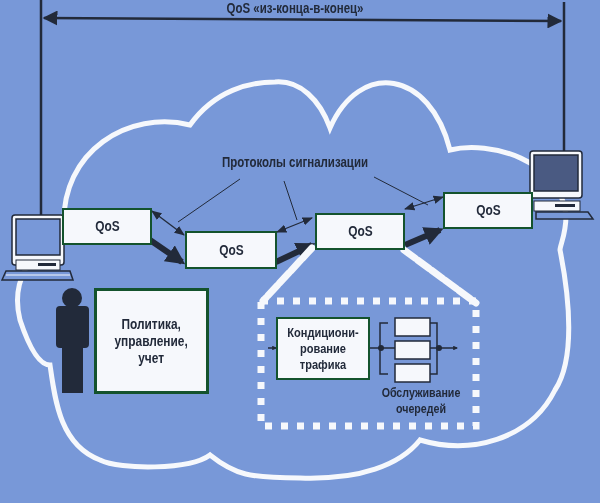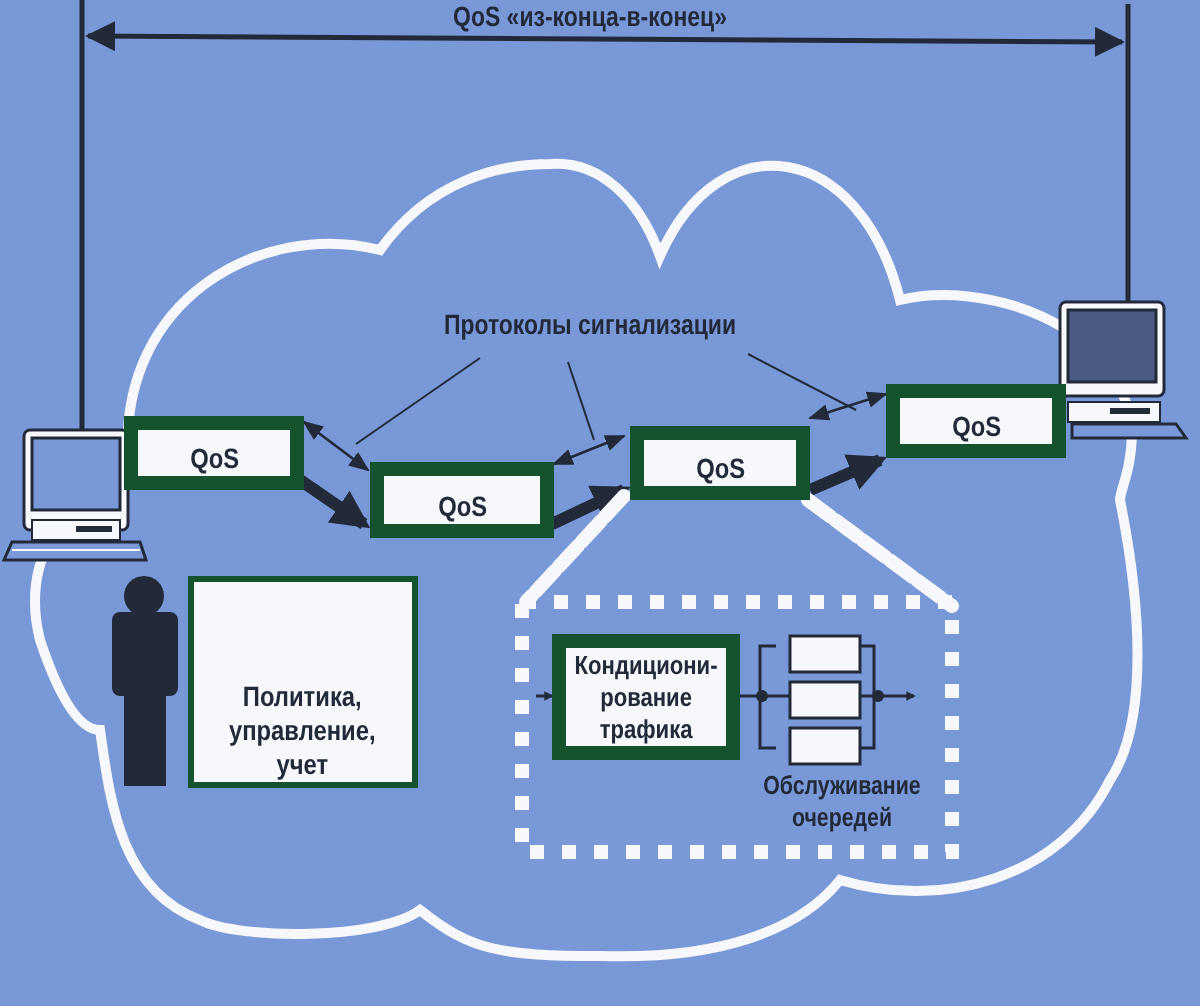--- a/index.html
+++ b/index.html
@@ -16,23 +16,23 @@
       font-weight: bold;
       color: #222a3a;
       text-align: center;
       white-space: nowrap;
       transform: scaleX(0.82);
       transform-origin: center;
     }
     .box {
       position: absolute;
       background: #f6f8fc;
-      border: 7px solid #14532d;
+      border: 2px solid #14532d;
       box-sizing: border-box;
-      display: flex; align-items: flex-end; justify-content: center;
+      display: flex; align-items: center; justify-content: center;
     }
     .box .t {
       font-weight: bold; color: #222a3a; font-size: 14px;
       transform: scaleX(0.85);
       text-align: center; line-height: 17px;
     }
   </style>
 </head>
 <body>
 

